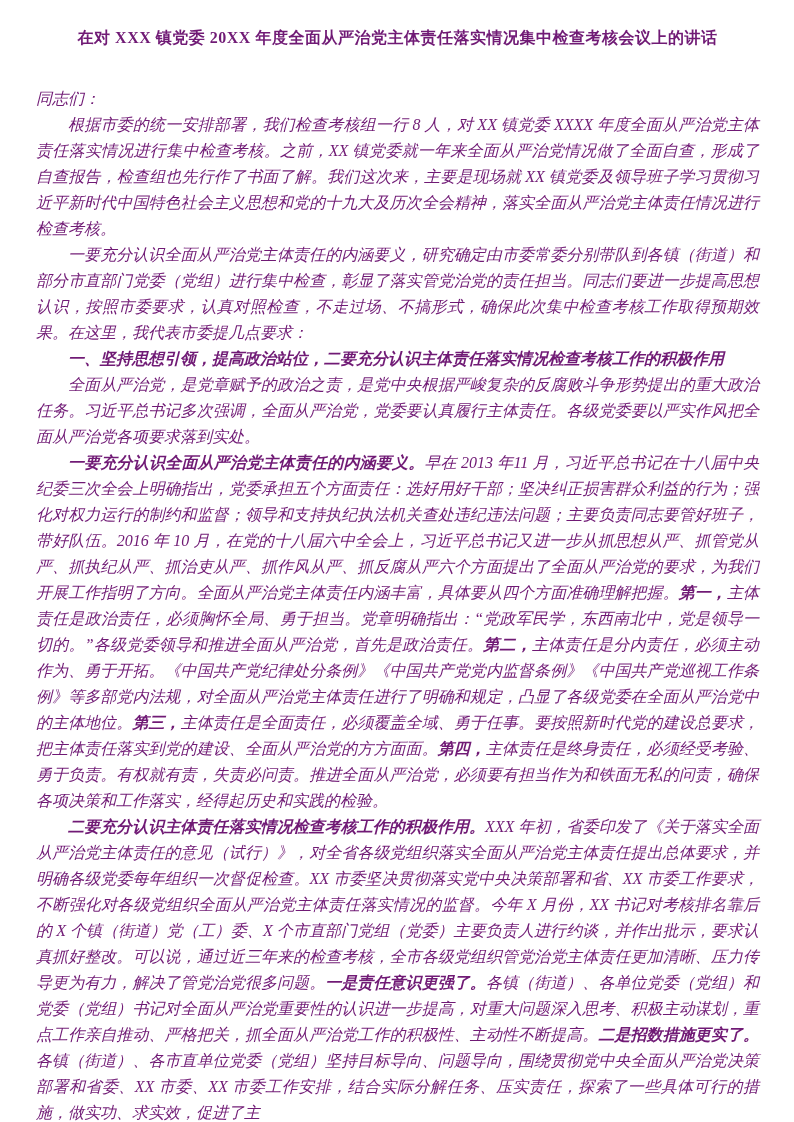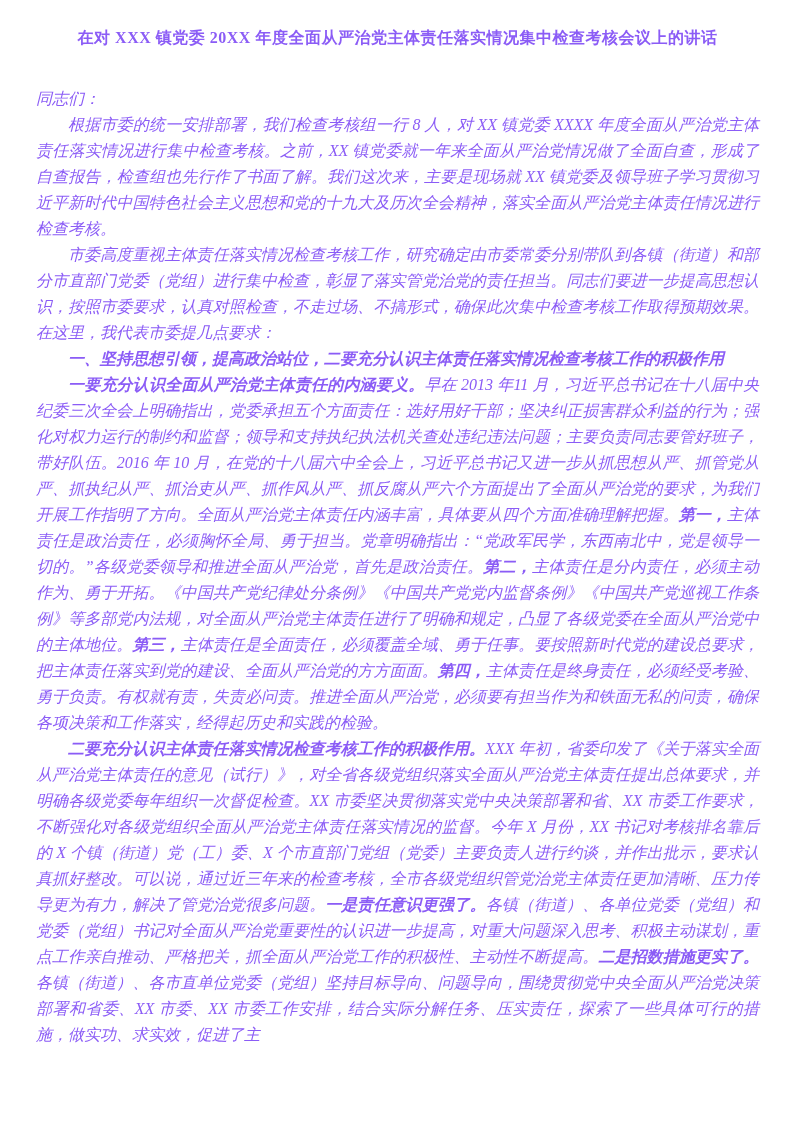--- a/index.html
+++ b/index.html
@@ -7,21 +7,21 @@
     padding: 0;
     background: #ffffff;
   }
   .page {
     position: relative;
     box-sizing: border-box;
     width: 794px;
     height: 1122px;
     margin: 0 auto;
     background: #ffffff;
-    color: #8b5cf6;
+    color: #701a75;
     padding: 24px 35px 12px 36px;
     overflow: hidden;
     font-family: "Liberation Serif", "DejaVu Serif", serif;
   }
   .doc-title {
     margin: 0 0 34px 0;
     text-align: center;
     font-size: 16px;
     line-height: 28px;
     font-weight: bold;
@@ -44,18 +44,19 @@
   }
 </style>
 </head>
 <body>
 
 <div class="page">
   <h1 class="doc-title">在对 XXX 镇党委 20XX 年度全面从严治党主体责任落实情况集中检查考核会议上的讲话</h1>
   <div class="doc-body">
       <p class="para"><span class="">同志们：</span></p>
       <p class="para indent"><span class="">根据市委的统一安排部署，我们检查考核组一行 8 人，对 XX 镇党委 XXXX 年度全面从严治党主体责任落实情况进行集中检查考核。之前，XX 镇党委就一年来全面从严治党情况做了全面自查，形成了自查报告，检查组也先行作了书面了解。我们这次来，主要是现场就 XX 镇党委及领导班子学习贯彻习近平新时代中国特色社会主义思想和党的十九大及历次全会精神，落实全面从严治党主体责任情况进行检查考核。</span></p>
-      <p class="para indent"><span class="">市委高度重视主体责任落实情况检查考核工作，研究确定由市委常委分别带队到各镇（街道）和部分市直部门党委（党组）进行集中检查，彰显了落实管党治党的责任担当。同志们要进一步提高思想认识，按照市委要求，认真对照检查，不走过场、不搞形式，确保此次集中检查考核工作取得预期效果。在这里，我代表市委提几点要求：</span></p>
+      <p class="para indent"><span class="">一要充分认识全面从严治党主体责任的内涵要义，研究确定由市委常委分别带队到各镇（街道）和部分市直部门党委（党组）进行集中检查，彰显了落实管党治党的责任担当。同志们要进一步提高思想认识，按照市委要求，认真对照检查，不走过场、不搞形式，确保此次集中检查考核工作取得预期效果。在这里，我代表市委提几点要求：</span></p>
       <p class="para indent"><span class="bold">一、坚持思想引领，提高政治站位，二要充分认识主体责任落实情况检查考核工作的积极作用</span></p>
+      <p class="para indent"><span class="">全面从严治党，是党章赋予的政治之责，是党中央根据严峻复杂的反腐败斗争形势提出的重大政治任务。习近平总书记多次强调，全面从严治党，党委要认真履行主体责任。各级党委要以严实作风把全面从严治党各项要求落到实处。</span></p>
       <p class="para indent"><span class="bold">一要充分认识全面从严治党主体责任的内涵要义。</span><span class="">早在 2013 年11 月，习近平总书记在十八届中央纪委三次全会上明确指出，党委承担五个方面责任：选好用好干部；坚决纠正损害群众利益的行为；强化对权力运行的制约和监督；领导和支持执纪执法机关查处违纪违法问题；主要负责同志要管好班子，带好队伍。2016 年 10 月，在党的十八届六中全会上，习近平总书记又进一步从抓思想从严、抓管党从严、抓执纪从严、抓治吏从严、抓作风从严、抓反腐从严六个方面提出了全面从严治党的要求，为我们开展工作指明了方向。全面从严治党主体责任内涵丰富，具体要从四个方面准确理解把握。</span><span class="bold">第一，</span><span class="">主体责任是政治责任，必须胸怀全局、勇于担当。党章明确指出：“党政军民学，东西南北中，党是领导一切的。”各级党委领导和推进全面从严治党，首先是政治责任。</span><span class="bold">第二，</span><span class="">主体责任是分内责任，必须主动作为、勇于开拓。《中国共产党纪律处分条例》《中国共产党党内监督条例》《中国共产党巡视工作条例》等多部党内法规，对全面从严治党主体责任进行了明确和规定，凸显了各级党委在全面从严治党中的主体地位。</span><span class="bold">第三，</span><span class="">主体责任是全面责任，必须覆盖全域、勇于任事。要按照新时代党的建设总要求，把主体责任落实到党的建设、全面从严治党的方方面面。</span><span class="bold">第四，</span><span class="">主体责任是终身责任，必须经受考验、勇于负责。有权就有责，失责必问责。推进全面从严治党，必须要有担当作为和铁面无私的问责，确保各项决策和工作落实，经得起历史和实践的检验。</span></p>
       <p class="para indent"><span class="bold">二要充分认识主体责任落实情况检查考核工作的积极作用。</span><span class="">XXX 年初，省委印发了《关于落实全面从严治党主体责任的意见（试行）》，对全省各级党组织落实全面从严治党主体责任提出总体要求，并明确各级党委每年组织一次督促检查。XX 市委坚决贯彻落实党中央决策部署和省、XX 市委工作要求，不断强化对各级党组织全面从严治党主体责任落实情况的监督。今年 X 月份，XX 书记对考核排名靠后的 X 个镇（街道）党（工）委、X 个市直部门党组（党委）主要负责人进行约谈，并作出批示，要求认真抓好整改。可以说，通过近三年来的检查考核，全市各级党组织管党治党主体责任更加清晰、压力传导更为有力，解决了管党治党很多问题。</span><span class="bold">一是责任意识更强了。</span><span class="">各镇（街道）、各单位党委（党组）和党委（党组）书记对全面从严治党重要性的认识进一步提高，对重大问题深入思考、积极主动谋划，重点工作亲自推动、严格把关，抓全面从严治党工作的积极性、主动性不断提高。</span><span class="bold">二是招数措施更实了。</span><span class="">各镇（街道）、各市直单位党委（党组）坚持目标导向、问题导向，围绕贯彻党中央全面从严治党决策部署和省委、XX 市委、XX 市委工作安排，结合实际分解任务、压实责任，探索了一些具体可行的措施，做实功、求实效，促进了主</span></p>
     </div>
 </div>
 
 </body></html>

